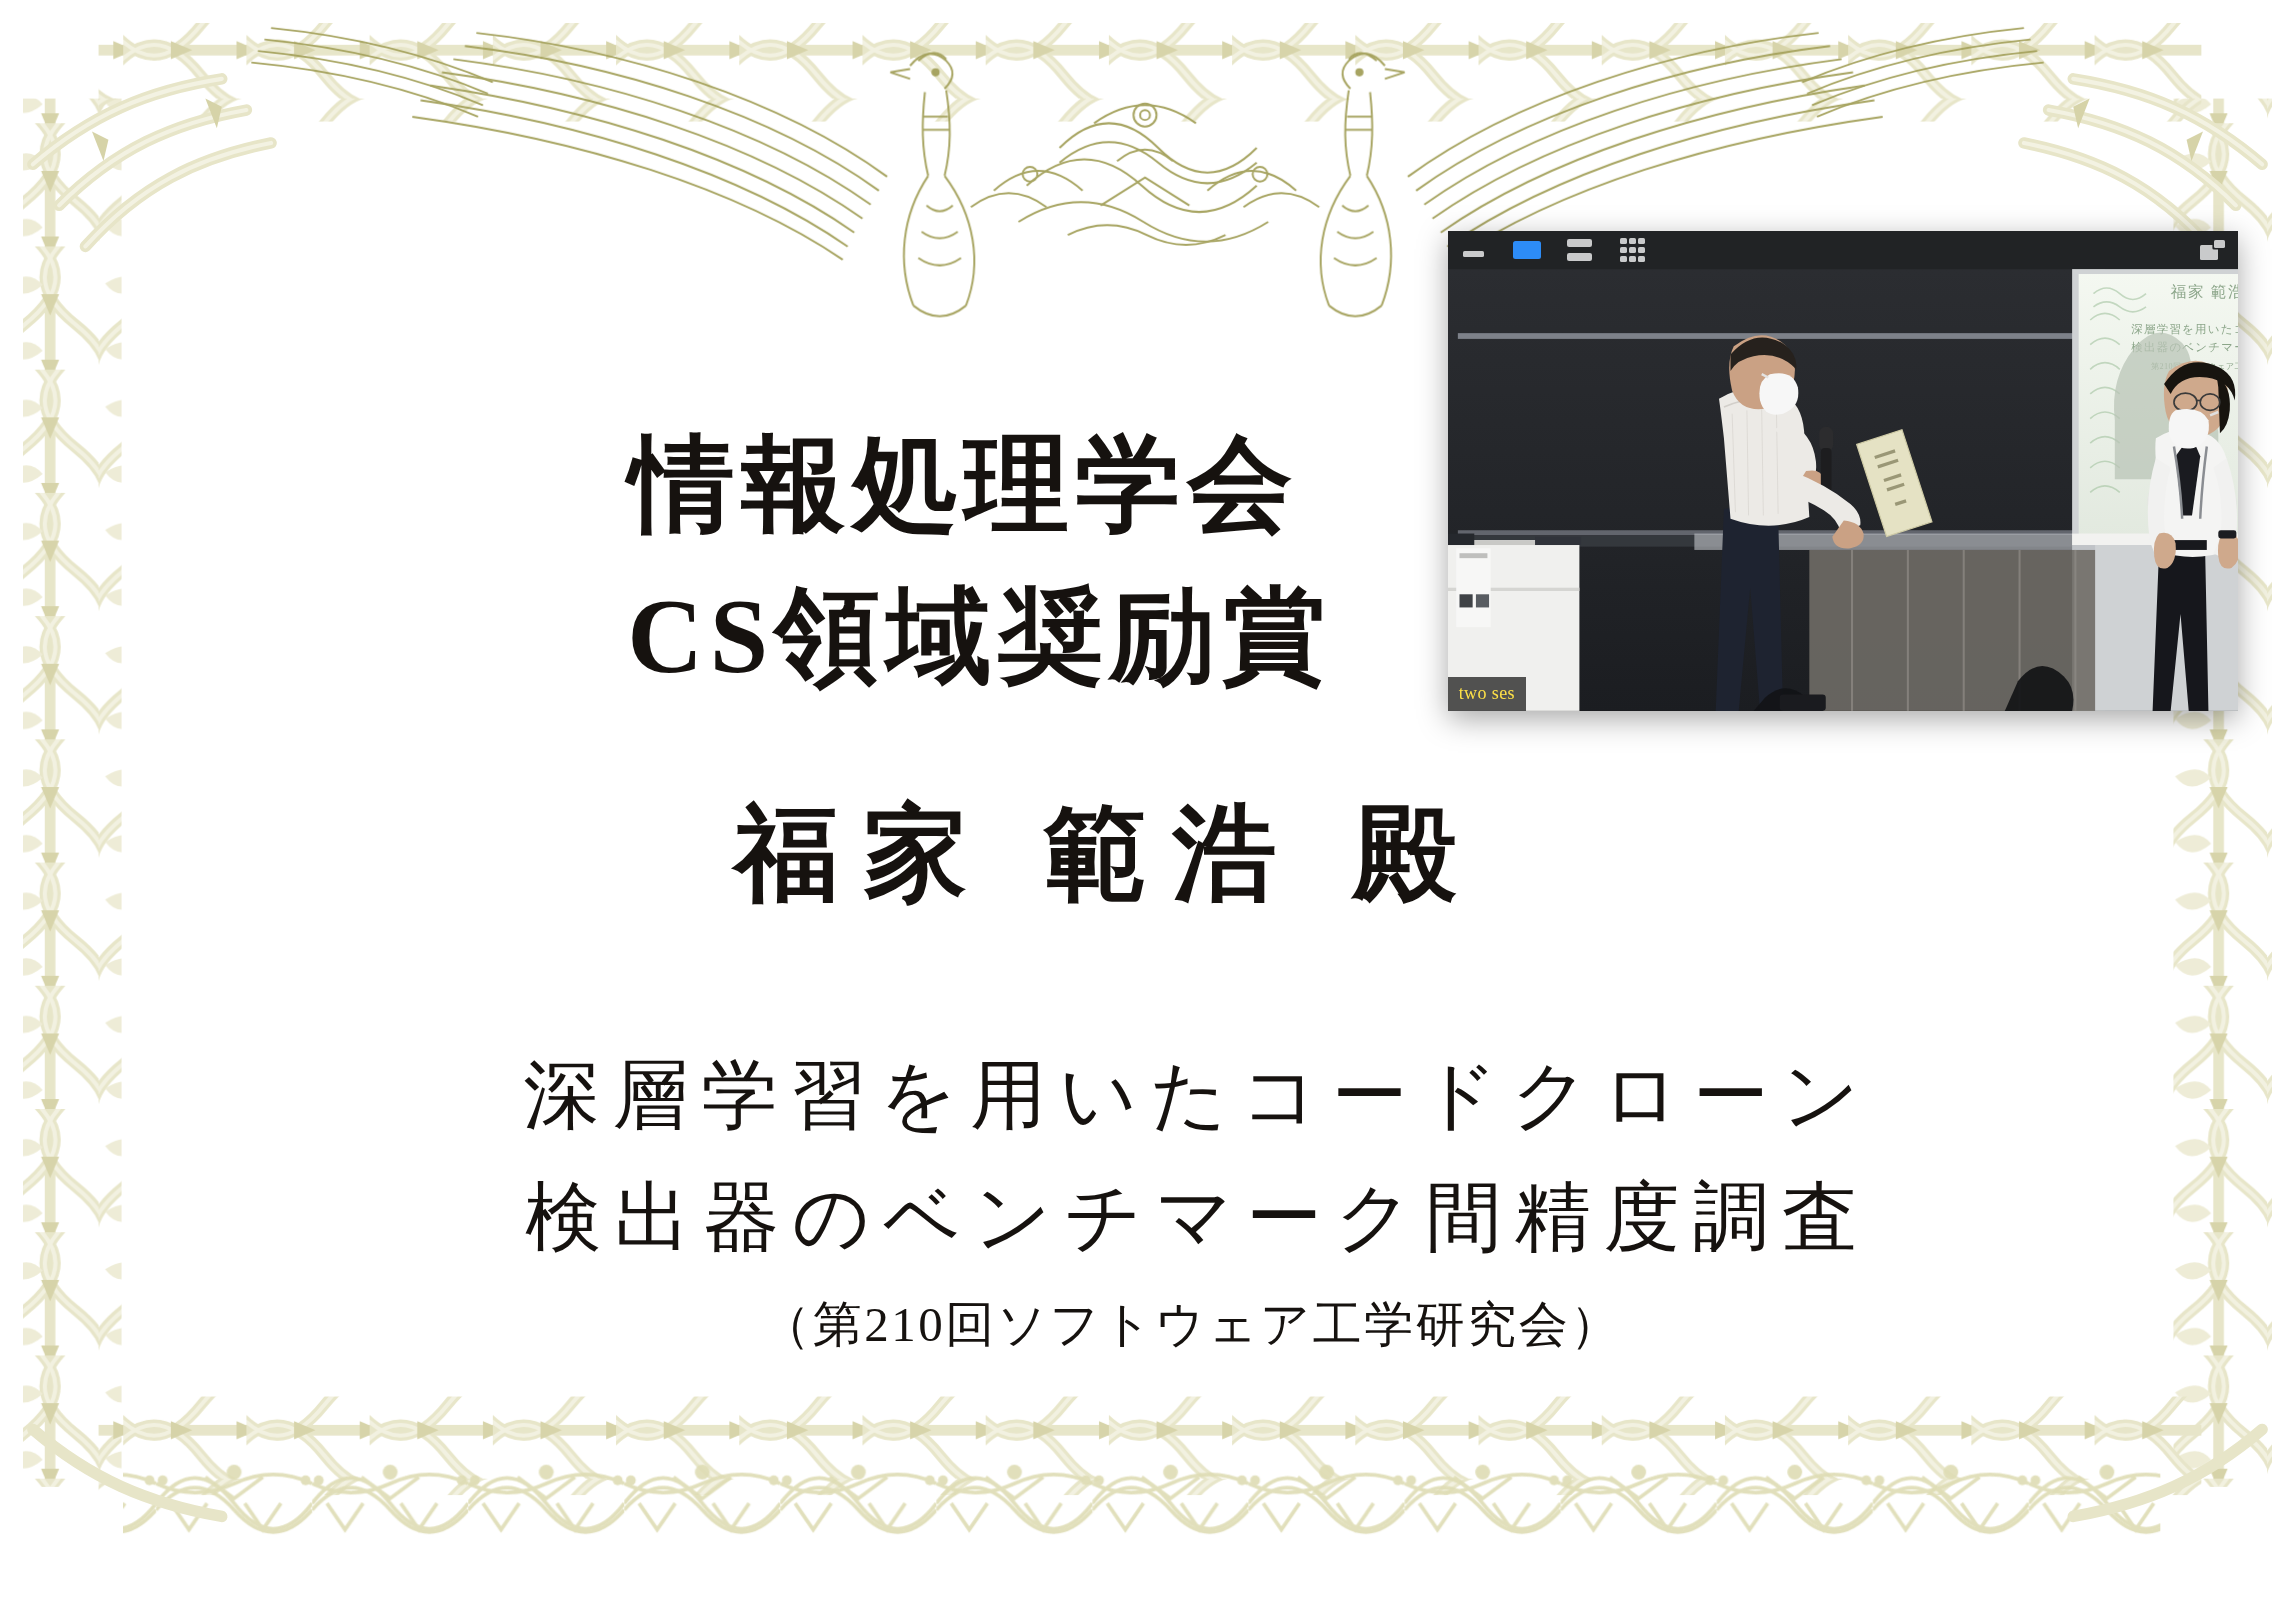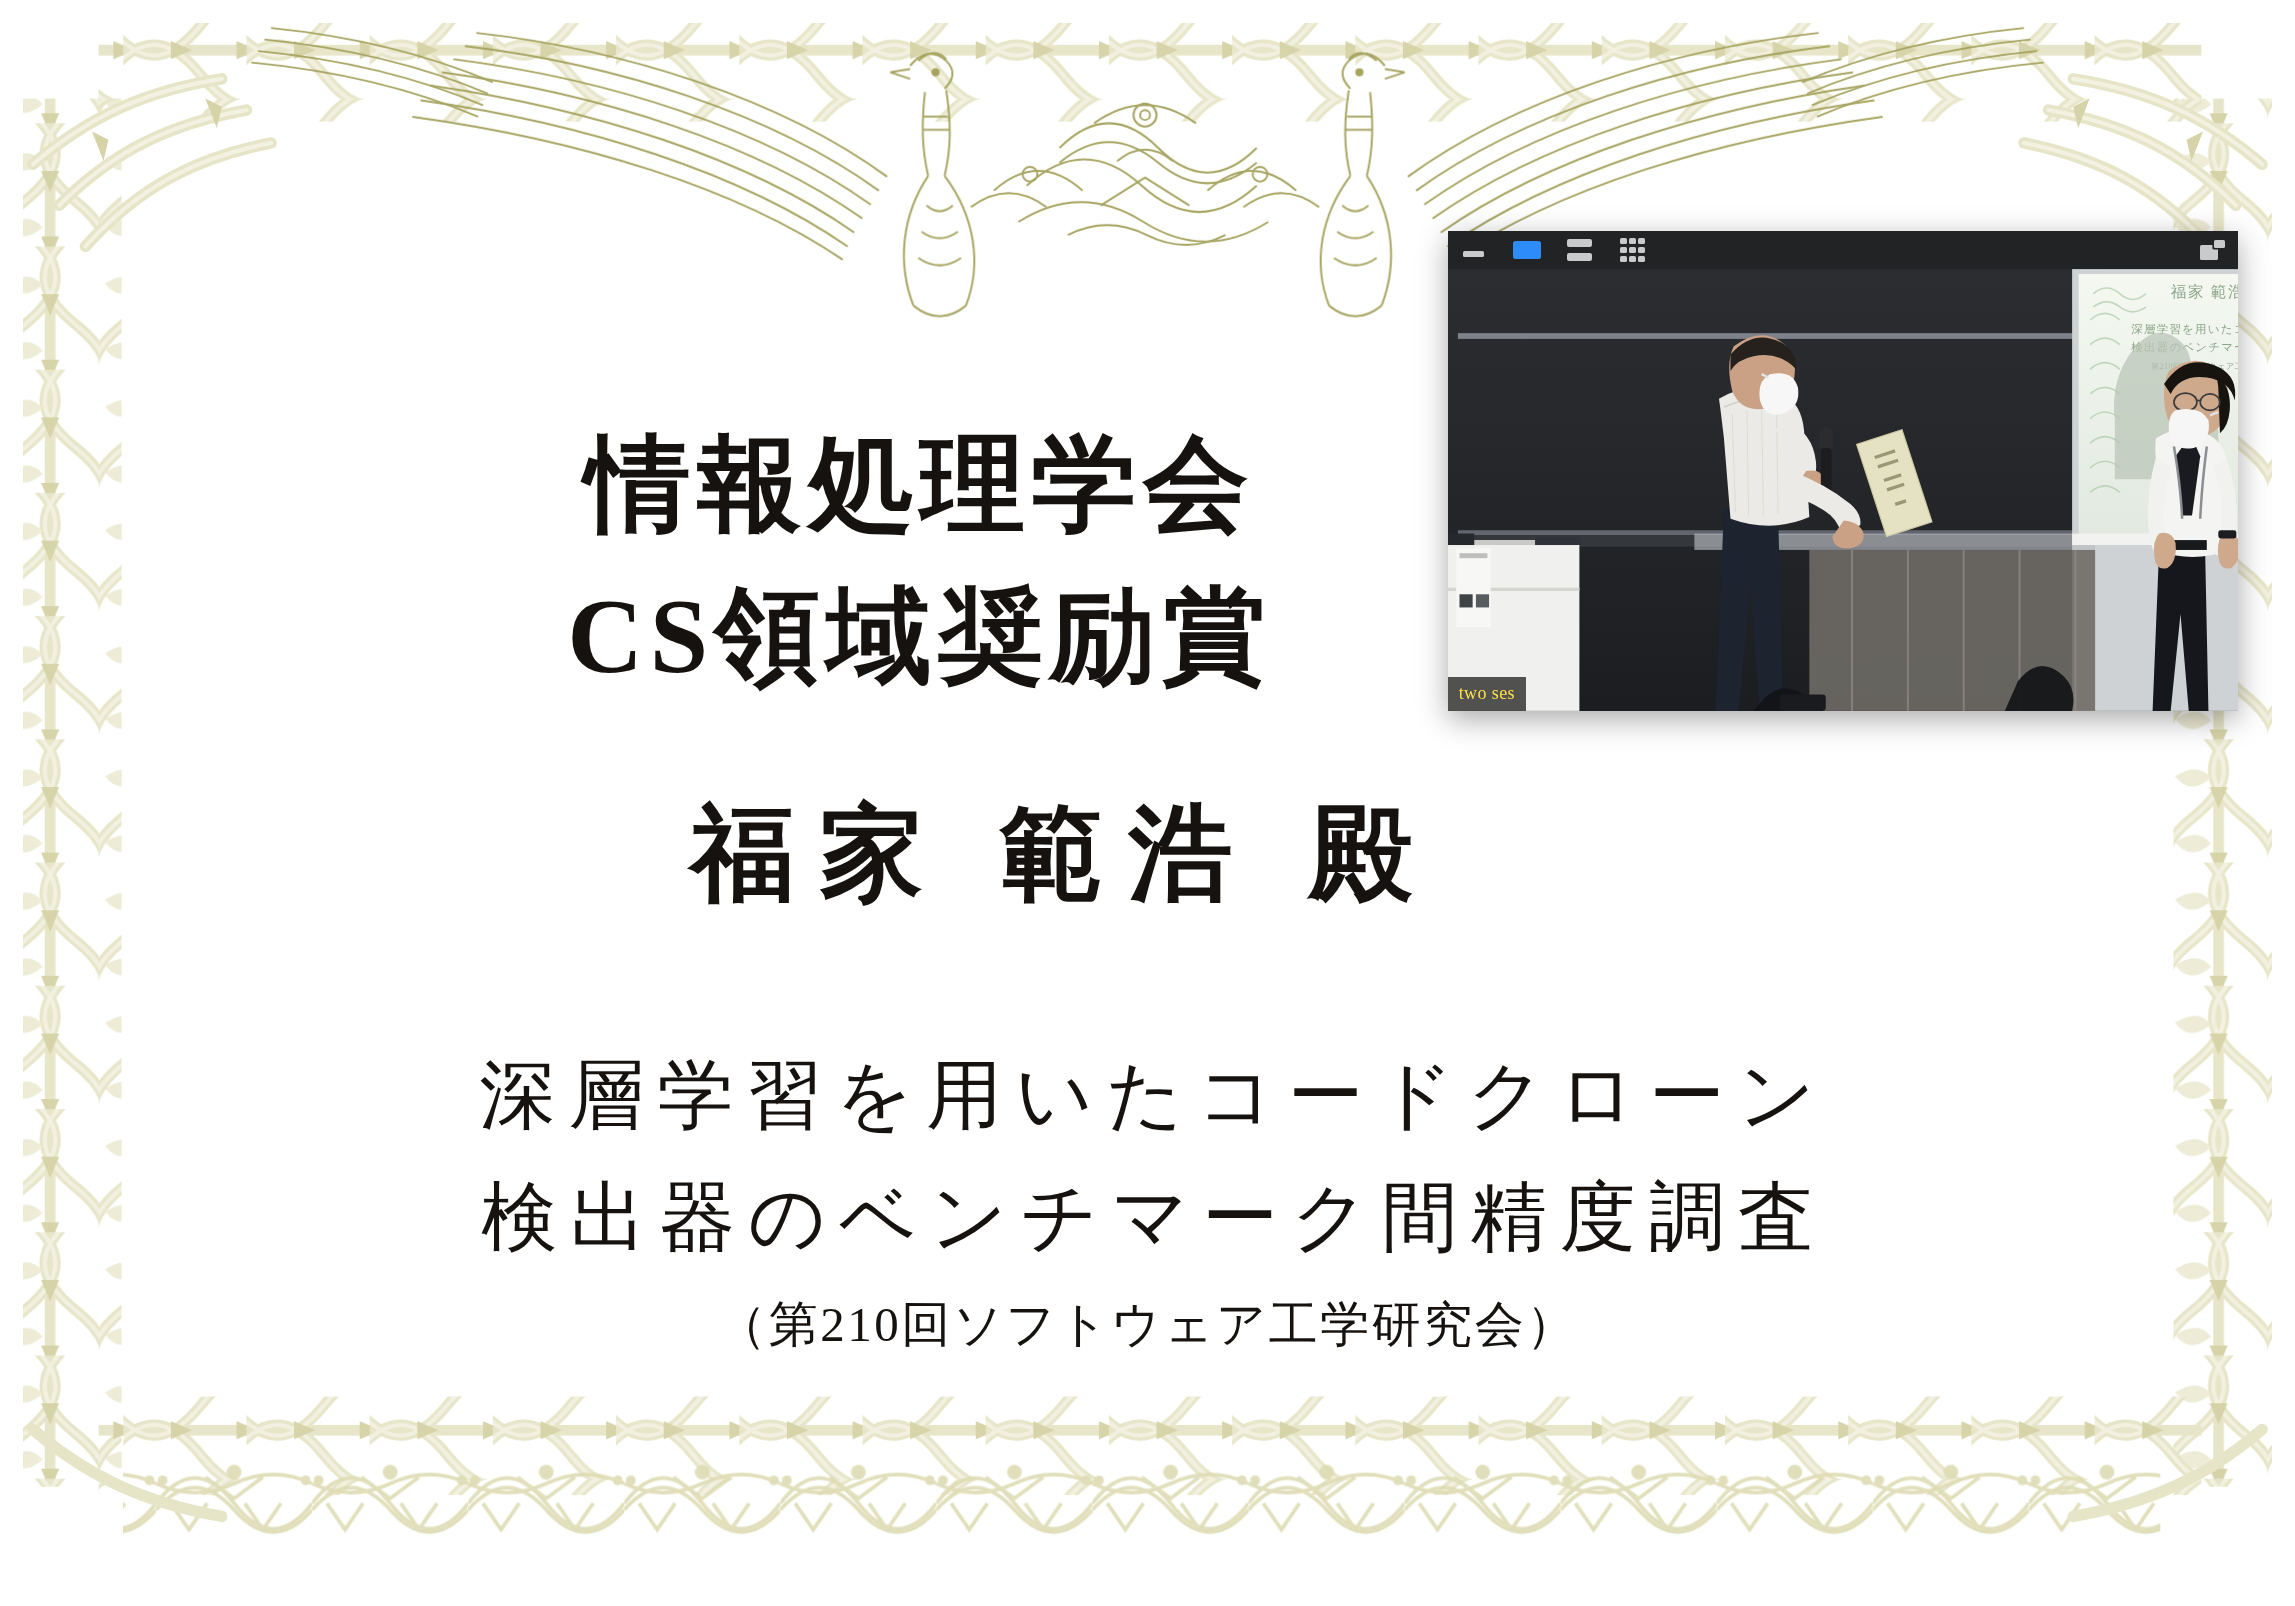--- a/index.html
+++ b/index.html
@@ -44,30 +44,31 @@
     width: 2295px;
     height: 1606px;
   }
   .line {
     position: absolute;
     text-align: center;
     color: #16120f;
     white-space: nowrap;
     font-family: "Liberation Serif", "DejaVu Serif", serif;
     font-weight: 600;
+    padding-left: 44px;
   }
   .org-line-1 {
     left: 0;
     top: 415px;
     width: 1840px;
     font-size: 105px;
     letter-spacing: 6.6px;
   }
   .org-line-2 {
-    left: 0;
+    left: 16px;
     top: 567px;
     width: 1840px;
     font-size: 105px;
     letter-spacing: 6.6px;
   }
   .recipient {
     left: 0;
     top: 785px;
     width: 2103px;
     font-size: 104px;

